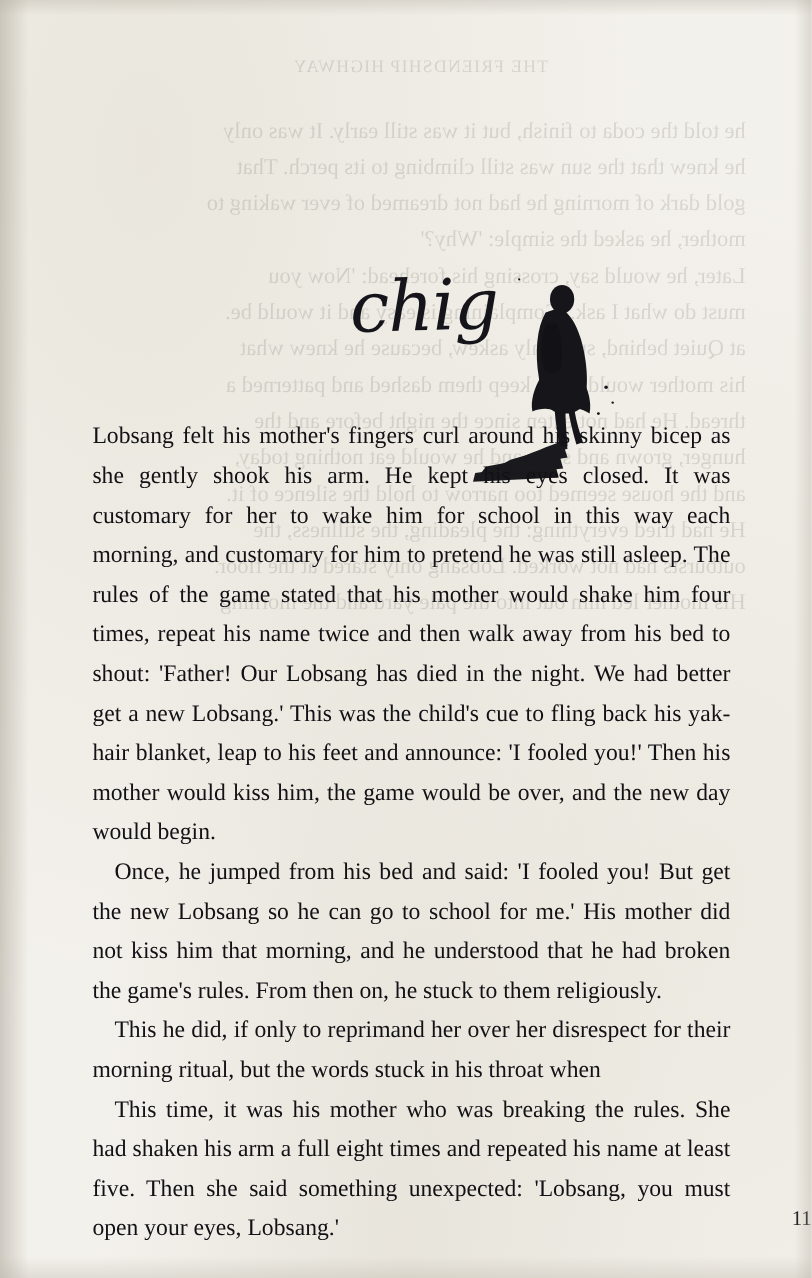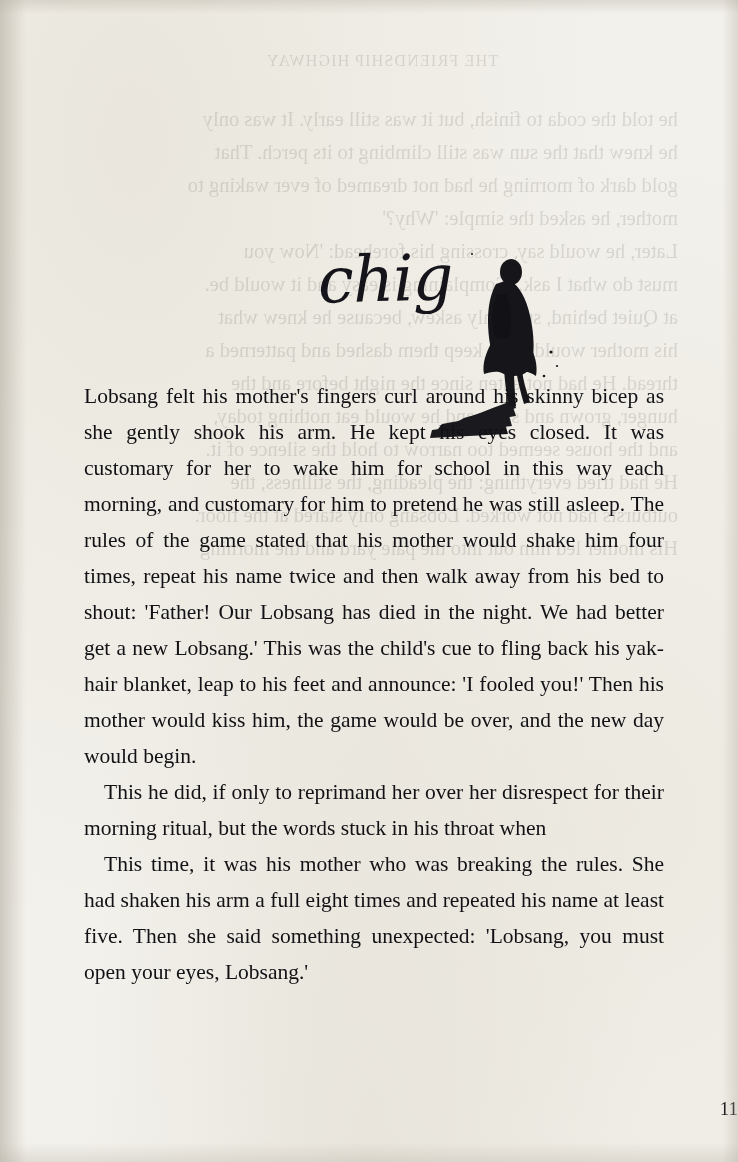--- a/index.html
+++ b/index.html
@@ -194,20 +194,21 @@
         <circle cx="139" cy="128" r="1.6" fill="#16161a"></circle>
         <circle cx="145" cy="142" r="1.1" fill="#16161a"></circle>
         <circle cx="132" cy="152" r="1.3" fill="#16161a"></circle>
         <circle cx="60" cy="30" r="1.0" fill="#16161a"></circle>
       </svg>
     </div>
   </div>
 
   <div class="body-text">
     <p>Lobsang felt his mother's fingers curl around his skinny bicep as she gently shook his arm. He kept his eyes closed. It was customary for her to wake him for school in this way each morning, and customary for him to pretend he was still asleep. The rules of the game stated that his mother would shake him four times, repeat his name twice and then walk away from his bed to shout: 'Father! Our Lobsang has died in the night. We had better get a new Lobsang.' This was the child's cue to fling back his yak-hair blanket, leap to his feet and announce: 'I fooled you!' Then his mother would kiss him, the game would be over, and the new day would begin.</p>
+    <p>Once, he jumped from his bed and said: 'I fooled you! But get the new Lobsang so he can go to school for me.' His mother did not kiss him that morning, and he understood that he had broken the game's rules. From then on, he stuck to them religiously.</p>
     <p>This he did, if only to reprimand her over her disrespect for their morning ritual, but the words stuck in his throat when</p>
     <p>This time, it was his mother who was breaking the rules. She had shaken his arm a full eight times and repeated his name at least five. Then she said something unexpected: 'Lobsang, you must open your eyes, Lobsang.'</p>
   </div>
 
   <div class="folio">11</div>
 
 </div>
 
 <div class="edge-shade-left"></div>
 <div class="edge-shade-right"></div>

